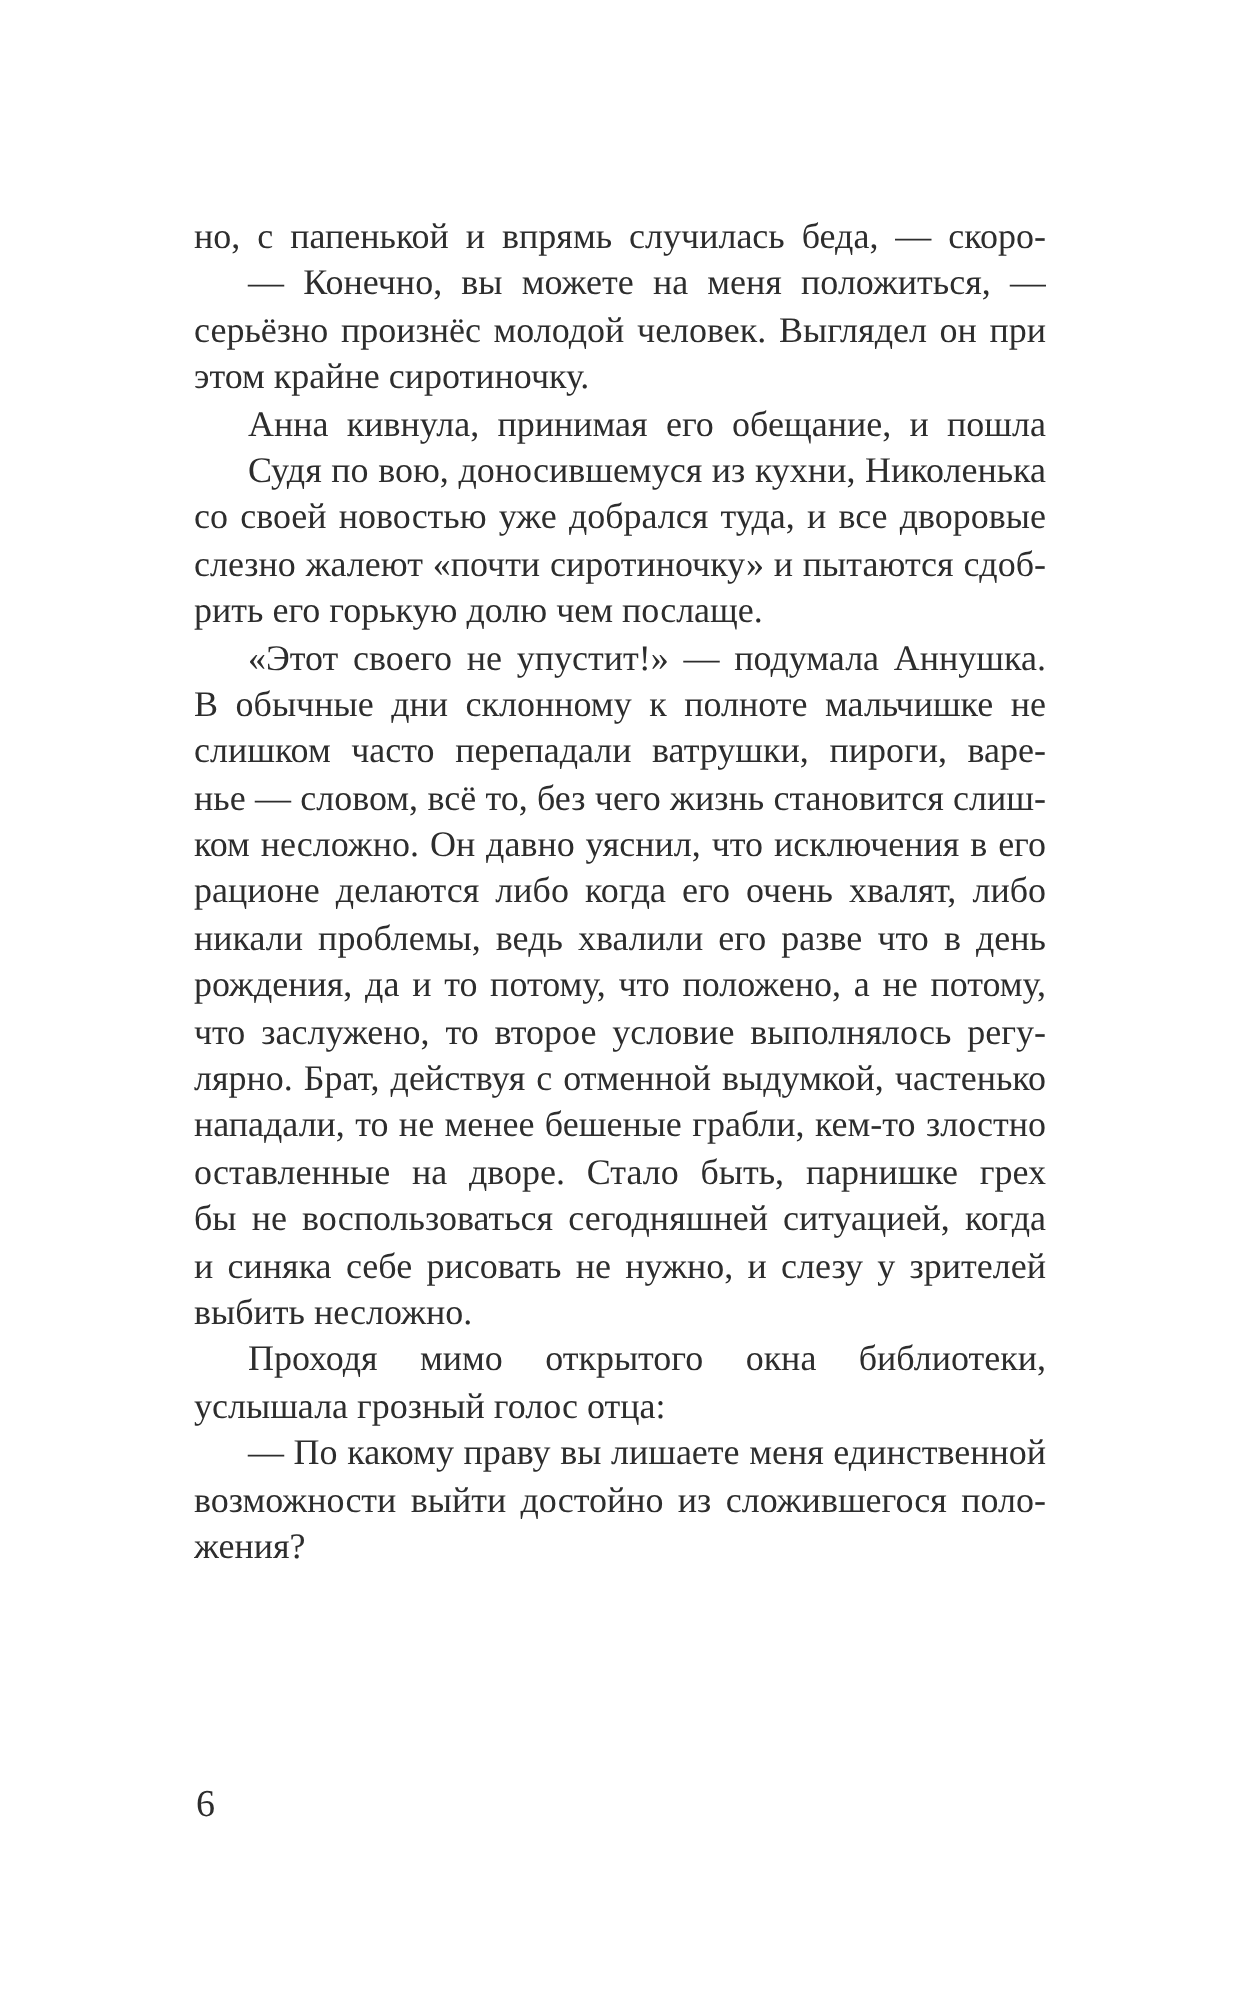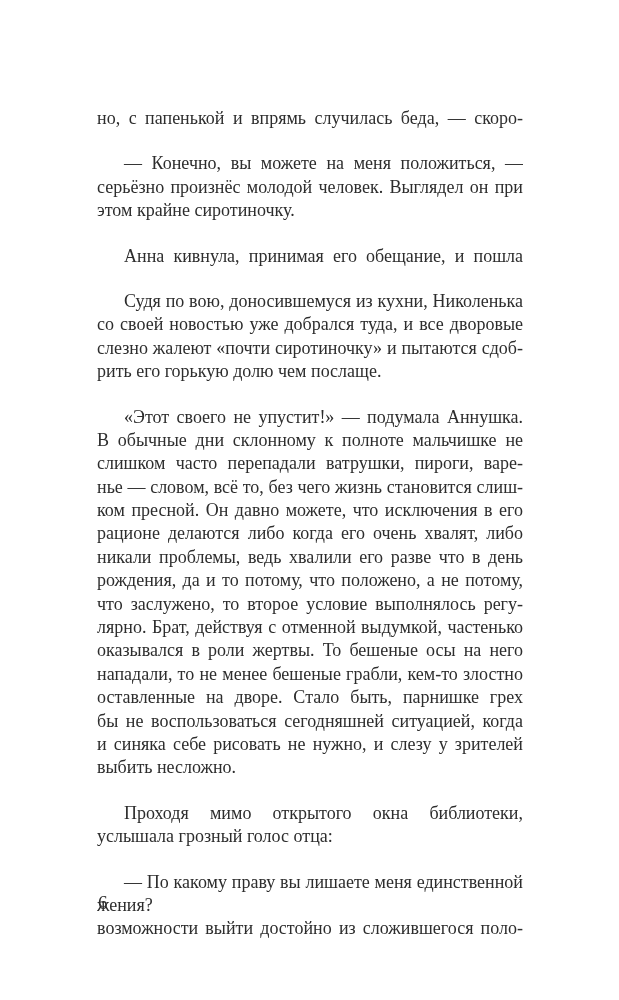--- a/index.html
+++ b/index.html
@@ -34,21 +34,20 @@
     text-align-last: justify;
     white-space: normal;
     height: 23.4px;
     overflow: hidden;
   }
   .line.last {
     text-align-last: left;
   }
   .line.indent {
     text-indent: 27px;
-    margin-top: 22px;
   }
   .page-number {
     position: absolute;
     left: 98px;
     top: 891px;
     font-size: 19px;
     line-height: 24px;
     color: #2d2d2d;
   }
 </style>
@@ -72,37 +71,36 @@
         <div class="line indent">Судя по вою, доносившемуся из кухни, Николенька</div>
         <div class="line">со своей новостью уже добрался туда, и все дворовые</div>
         <div class="line">слезно жалеют «почти сиротиночку» и пытаются сдоб-</div>
         <div class="line last">рить его горькую долю чем послаще.</div>
       </div>
       <div class="paragraph">
         <div class="line indent">«Этот своего не упустит!» — подумала Аннушка.</div>
         <div class="line">В обычные дни склонному к полноте мальчишке не</div>
         <div class="line">слишком часто перепадали ватрушки, пироги, варе-</div>
         <div class="line">нье — словом, всё то, без чего жизнь становится слиш-</div>
-        <div class="line">ком пресной. Он давно можете, что исключения в его</div>
+        <div class="line">ком несложно. Он давно уяснил, что исключения в его</div>
         <div class="line">рационе делаются либо когда его очень хвалят, либо</div>
         <div class="line">никали проблемы, ведь хвалили его разве что в день</div>
         <div class="line">рождения, да и то потому, что положено, а не потому,</div>
         <div class="line">что заслужено, то второе условие выполнялось регу-</div>
         <div class="line">лярно. Брат, действуя с отменной выдумкой, частенько</div>
-        <div class="line">оказывался в роли жертвы. То бешеные осы на него</div>
         <div class="line">нападали, то не менее бешеные грабли, кем-то злостно</div>
         <div class="line">оставленные на дворе. Стало быть, парнишке грех было</div>
         <div class="line">бы не воспользоваться сегодняшней ситуацией, когда</div>
         <div class="line">и синяка себе рисовать не нужно, и слезу у зрителей</div>
         <div class="line last">выбить несложно.</div>
       </div>
       <div class="paragraph">
         <div class="line indent">Проходя мимо открытого окна библиотеки, девушка</div>
         <div class="line last">услышала грозный голос отца:</div>
       </div>
       <div class="paragraph">
         <div class="line indent">— По какому праву вы лишаете меня единственной</div>
+        <div class="line">возможности выйти достойно из сложившегося поло-</div>
         <div class="line last">жения?</div>
-        <div class="line">возможности выйти достойно из сложившегося поло-</div>
       </div>
     </div>
   <div class="page-number">6</div>
 </div>
 
 </body></html>

